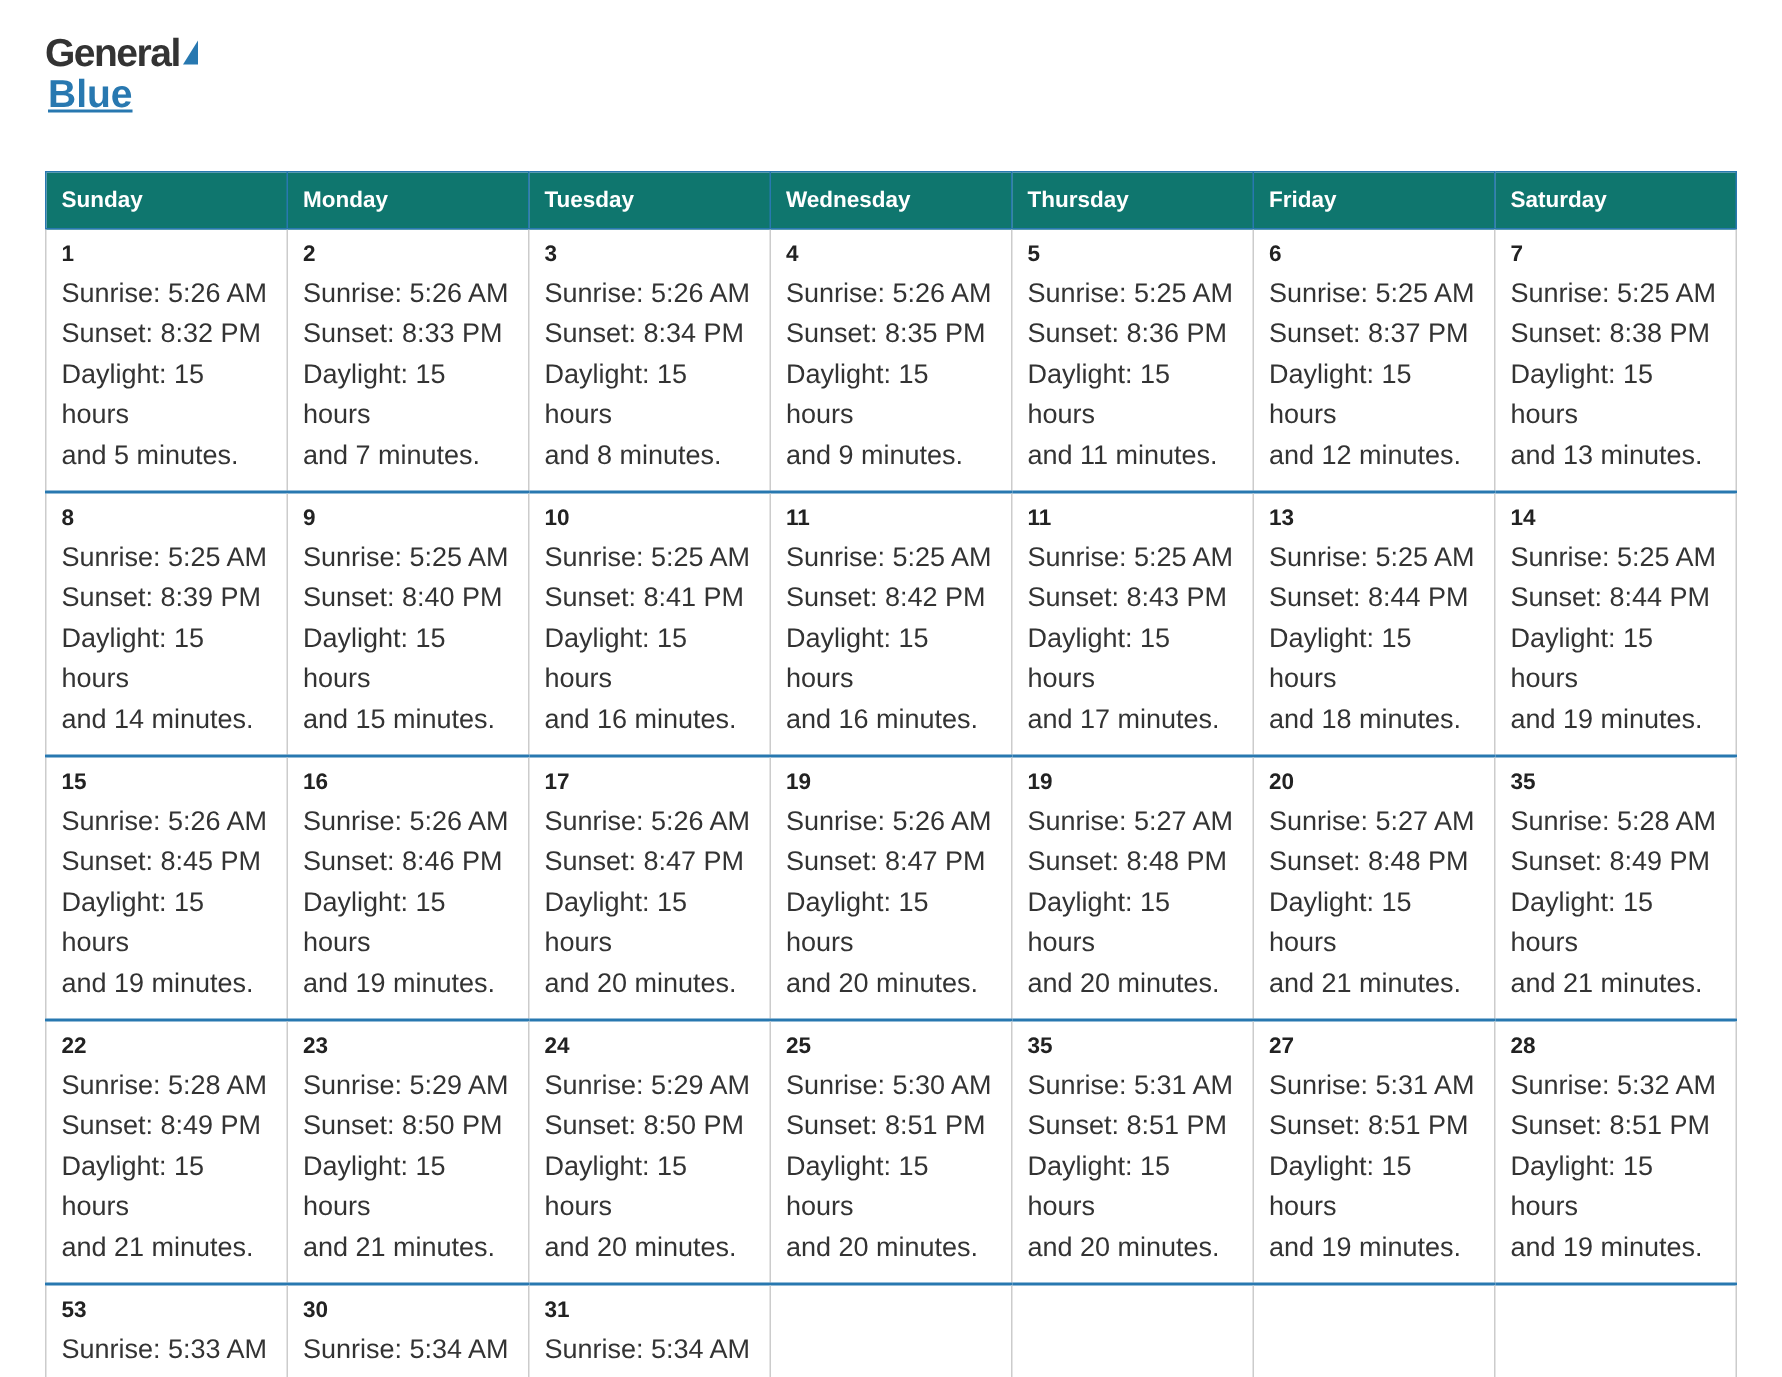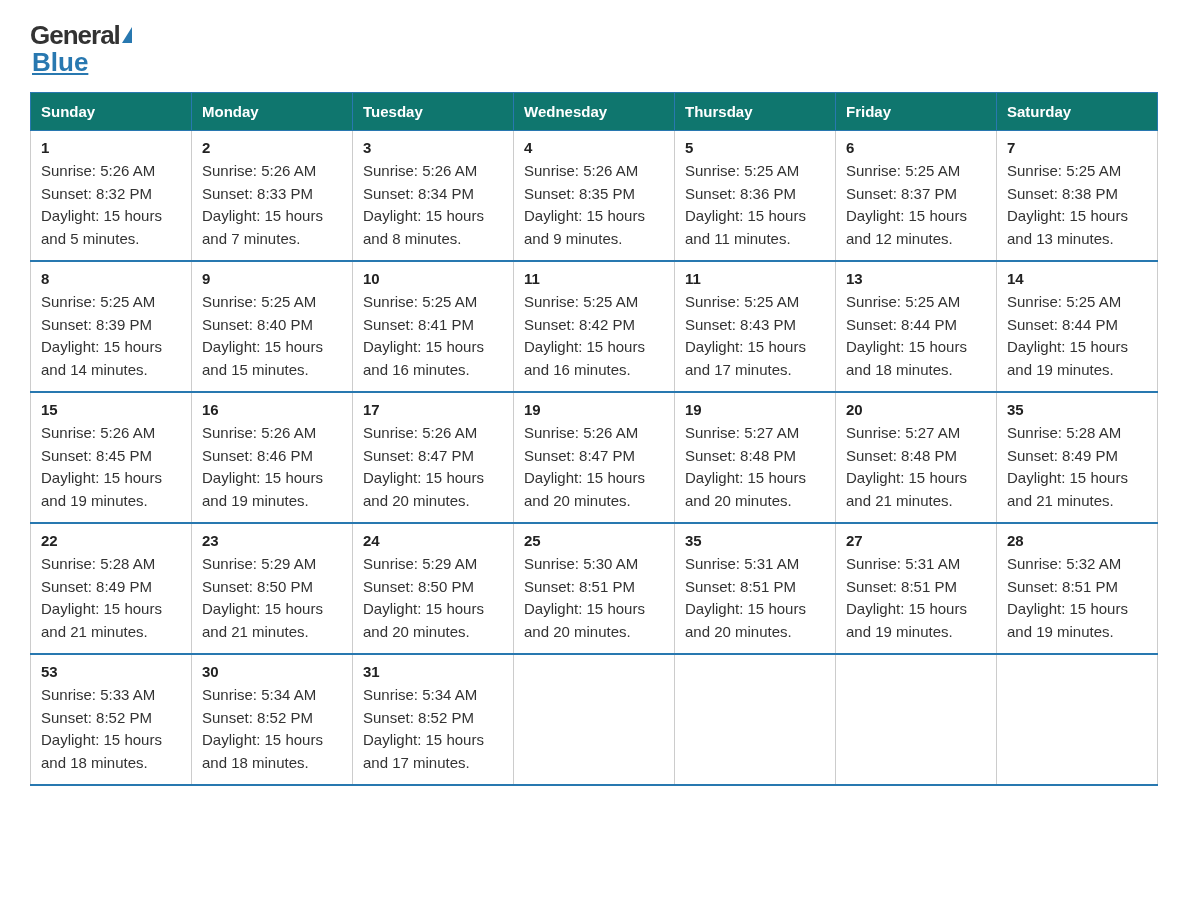--- a/index.html
+++ b/index.html
@@ -7,21 +7,21 @@
       font-family: Arial, sans-serif;
       background: #fff;
       width: 1188px;
       min-height: 918px;
       padding: 20px 30px;
     }
     .header {
       display: flex;
       justify-content: space-between;
       align-items: flex-start;
-      margin-bottom: 14px;
+      margin-bottom: 36px;
     }
     .logo {
       display: flex;
       flex-direction: column;
       align-items: flex-start;
     }
     .title-block {
       text-align: right;
     }
     .month-title {
@@ -58,21 +58,21 @@
       height: 100px;
     }
     tbody tr td .day-num {
       font-size: 15px;
       font-weight: bold;
       color: #222;
       display: block;
       margin-bottom: 4px;
     }
     tbody tr td .day-info {
-      font-size: 15px;
+      font-size: 18px;
       color: #333;
       line-height: 1.5;
     }
     tbody tr:last-child td {
       border-bottom: 2px solid #2878b0;
     }
     tbody tr td:first-child {
       border-left: 1px solid #ccc;
     }
     thead tr th:first-child {

